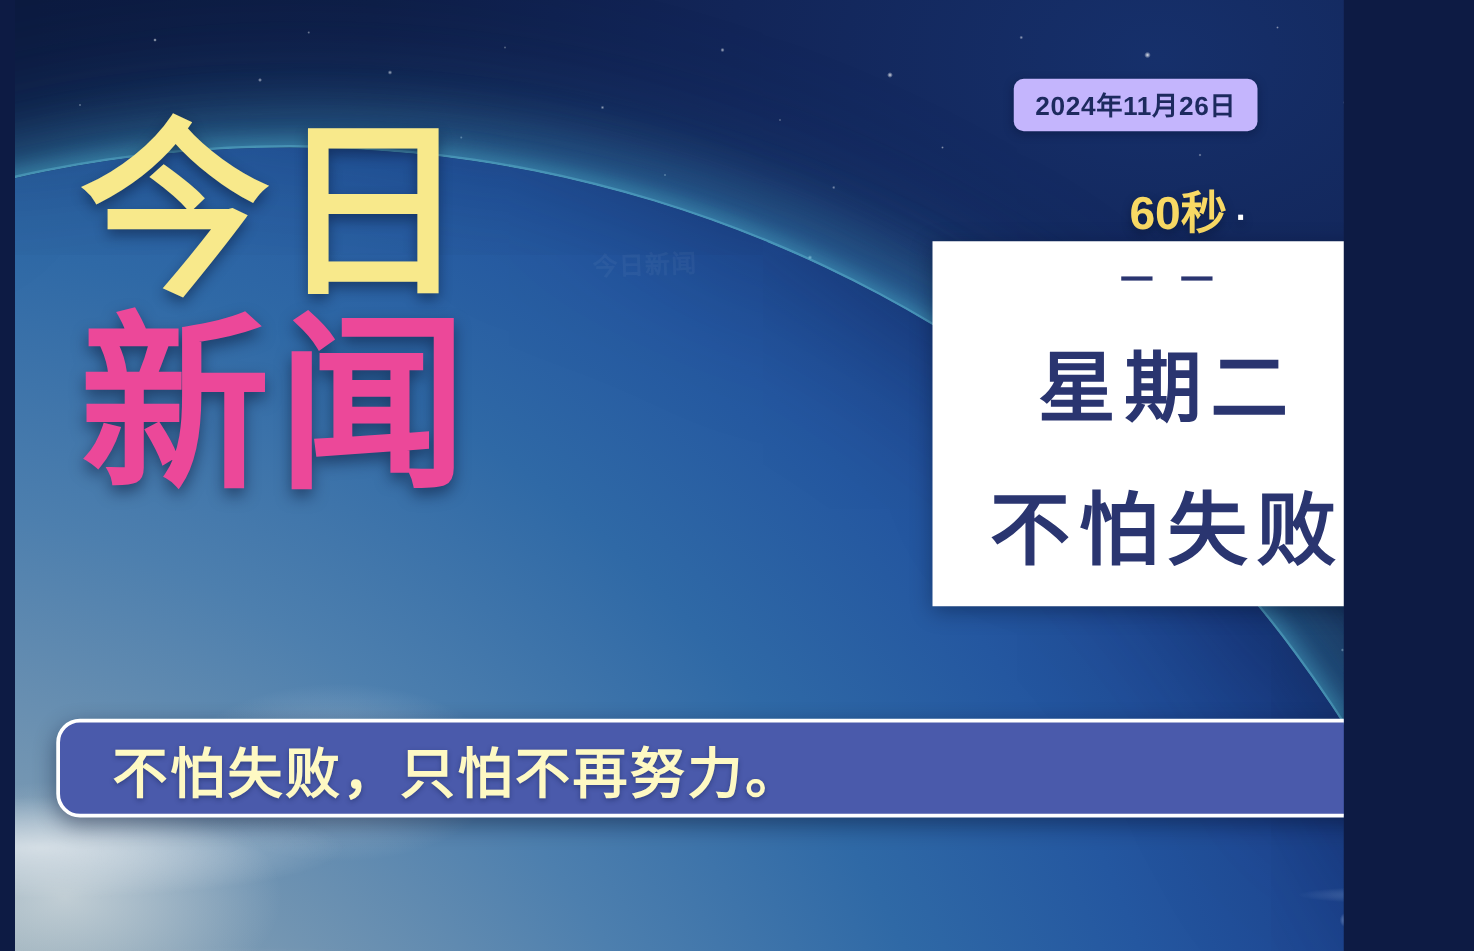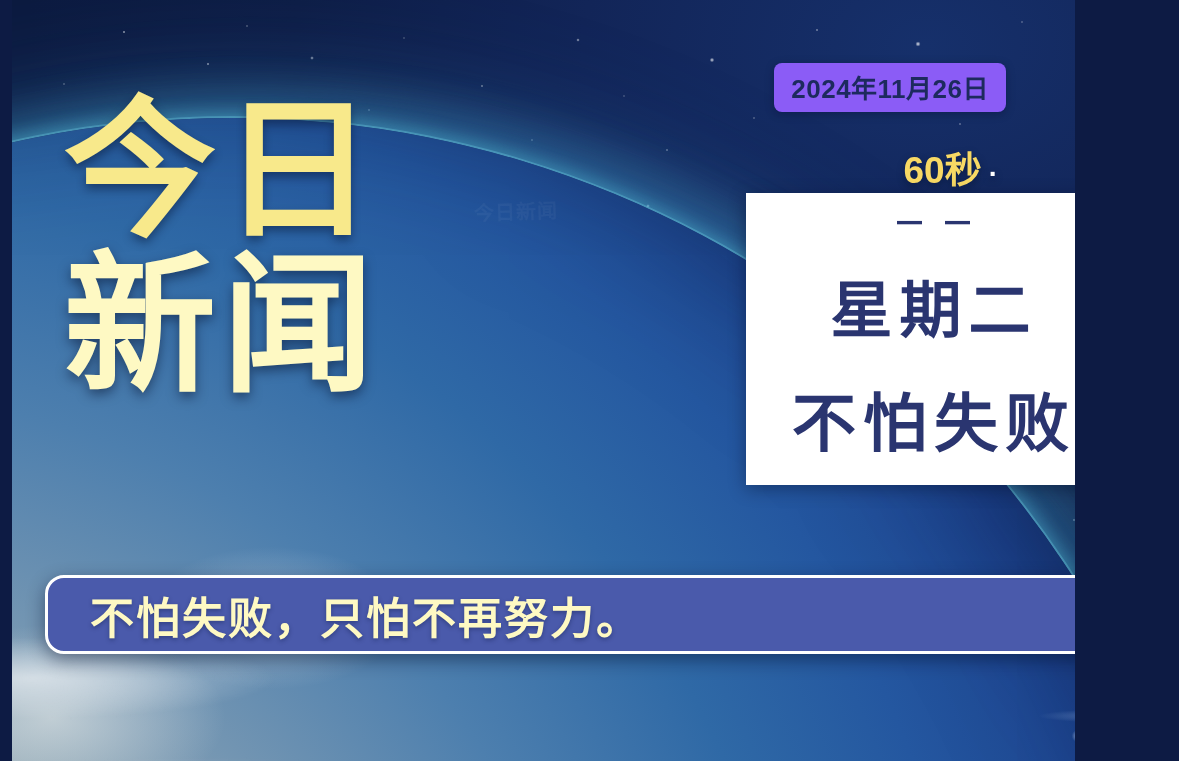--- a/index.html
+++ b/index.html
@@ -216,33 +216,33 @@
     font-size: 152px;
     font-weight: bold;
     letter-spacing: 6px;
     white-space: nowrap;
   }
   .mh-top {
     color: #f8e98b;
     text-shadow: 0 5px 10px rgba(5,16,44,.45);
   }
   .mh-bottom {
-    color: #fef9c3;
+    color: #ec4899;
     margin-top: 6px;
     text-shadow: 0 5px 12px rgba(5,16,44,.5);
   }
 
   
   .date-pill {
     position: absolute;
     right: 69px;
     top: 63px;
-    background: #8b5cf6;
+    background: #c4b5fd;
     color: #1d2a5e;
-    font-size: 26px;
+    font-size: 21px;
     font-weight: bold;
     letter-spacing: .5px;
     padding: 5px 17px 7px;
     border-radius: 8px;
     white-space: nowrap;
     box-shadow: 0 2px 8px rgba(4,12,40,.35);
   }
 
   
   .tagline {

